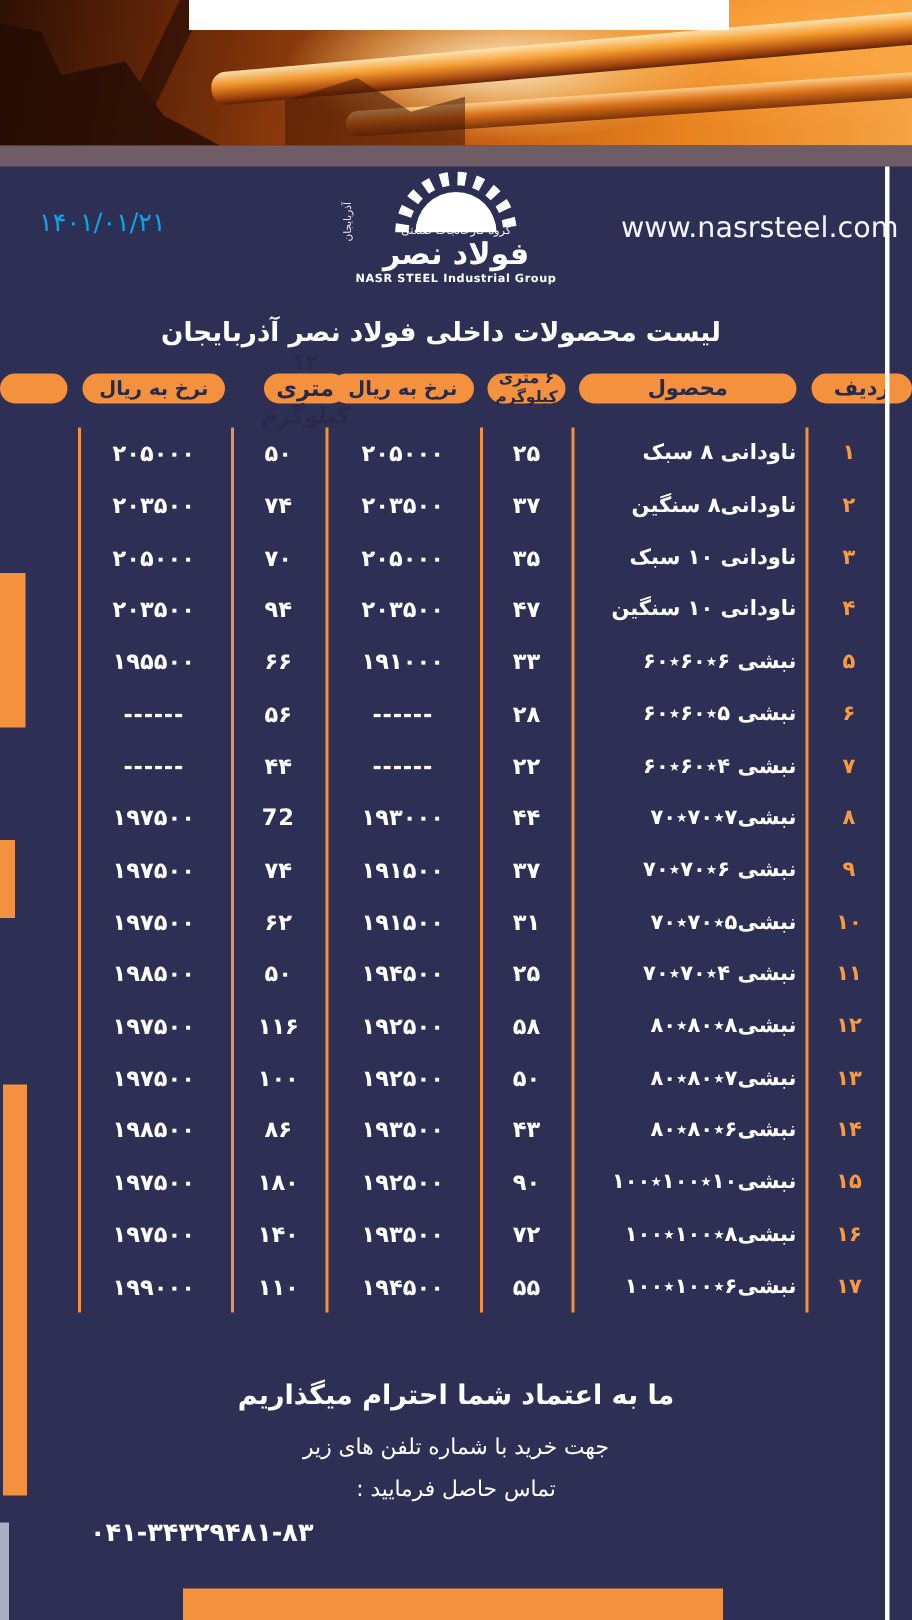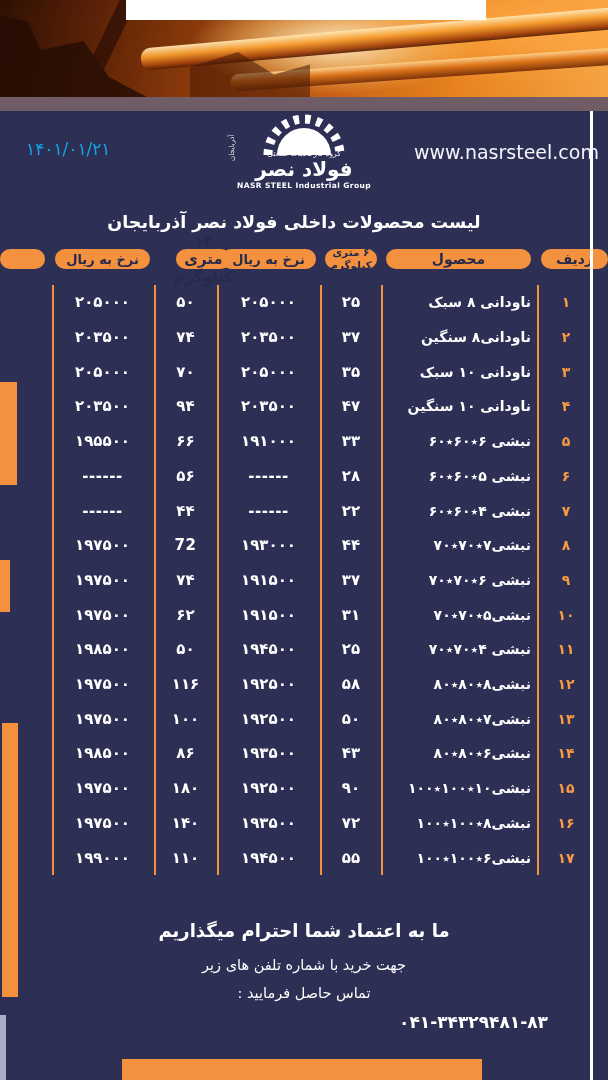--- a/index.html
+++ b/index.html
@@ -81,21 +81,21 @@
   .c-k12{left:158px;width:55px;}
   .c-p6{left:221px;width:95px;}
   .c-k6{left:325px;width:52px;}
   .c-prod{left:386px;width:145px;justify-content:flex-start;padding-right:18px;font-size:14px;letter-spacing:0;}
   .c-no{left:543px;width:46px;color:var(--orange-bright);font-size:14px;}
 
   
   .f-slogan{position:absolute;left:60px;right:60px;top:920px;text-align:center;font-size:18px;font-weight:bold;}
   .f-line2{position:absolute;left:60px;right:60px;top:957px;text-align:center;font-size:14.5px;}
   .f-line3{position:absolute;left:60px;right:60px;top:985px;text-align:center;font-size:14.5px;}
-  .f-phone{position:absolute;left:60px;right:60px;top:1012px;text-align:right;direction:ltr;font-size:17px;font-weight:bold;letter-spacing:1px;}
+  .f-phone{position:absolute;left:60px;right:60px;top:1012px;text-align:left;direction:ltr;font-size:17px;font-weight:bold;letter-spacing:1px;}
   .bottom-bar{position:absolute;left:122px;top:1059px;width:360px;height:21px;background:var(--orange);}
 
   
   .right-line{position:absolute;left:590px;top:111px;width:3px;height:969px;background:var(--white);}
   .bar-a{position:absolute;left:0;top:382px;width:17px;height:103px;background:var(--orange);}
   .bar-b{position:absolute;left:0;top:560px;width:10px;height:52px;background:var(--orange);}
   .bar-c{position:absolute;left:2px;top:723px;width:16px;height:274px;background:var(--orange);}
   .gray-sliver{position:absolute;left:0;top:1015px;width:6px;height:65px;background:#a9aec2;}
 </style>
 </head>

